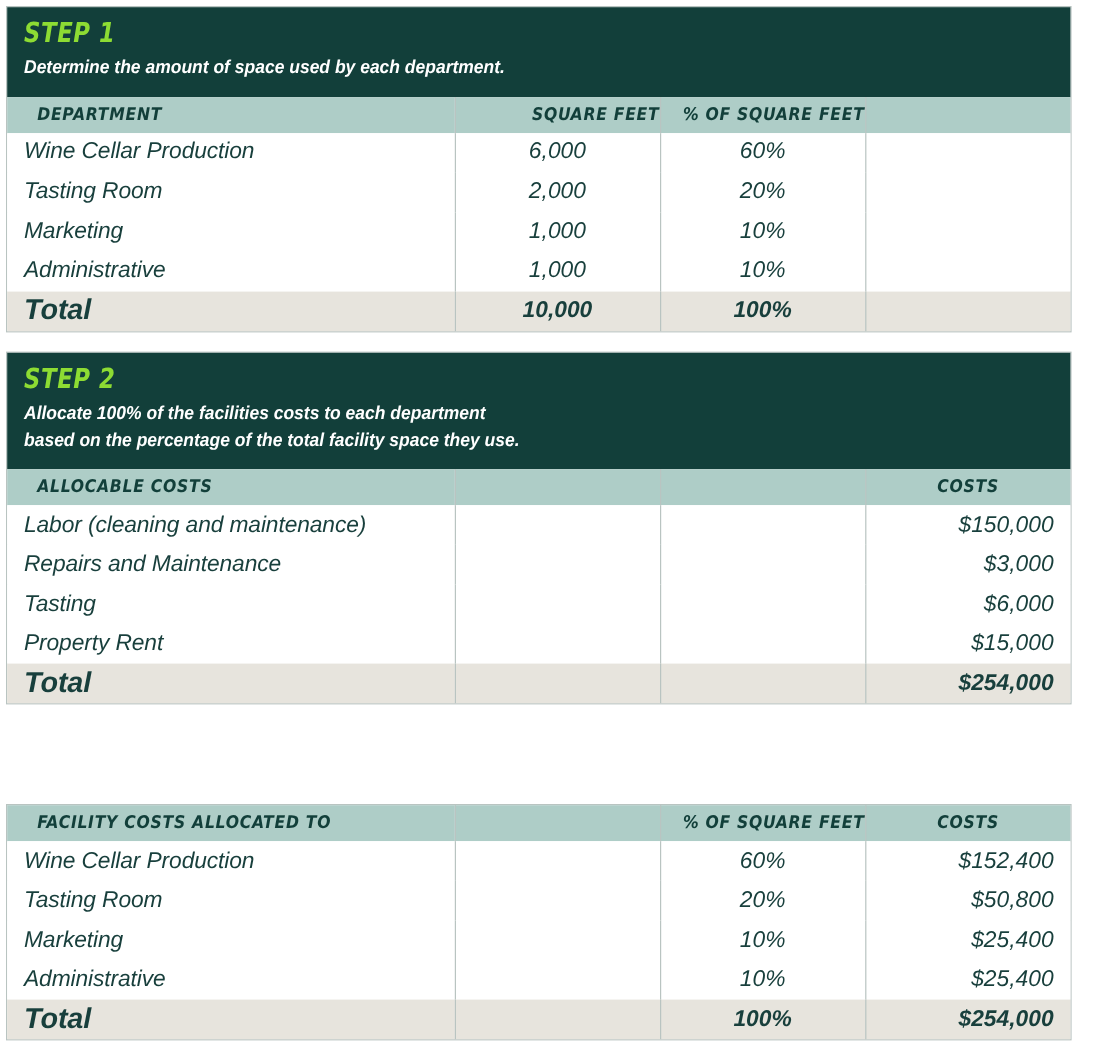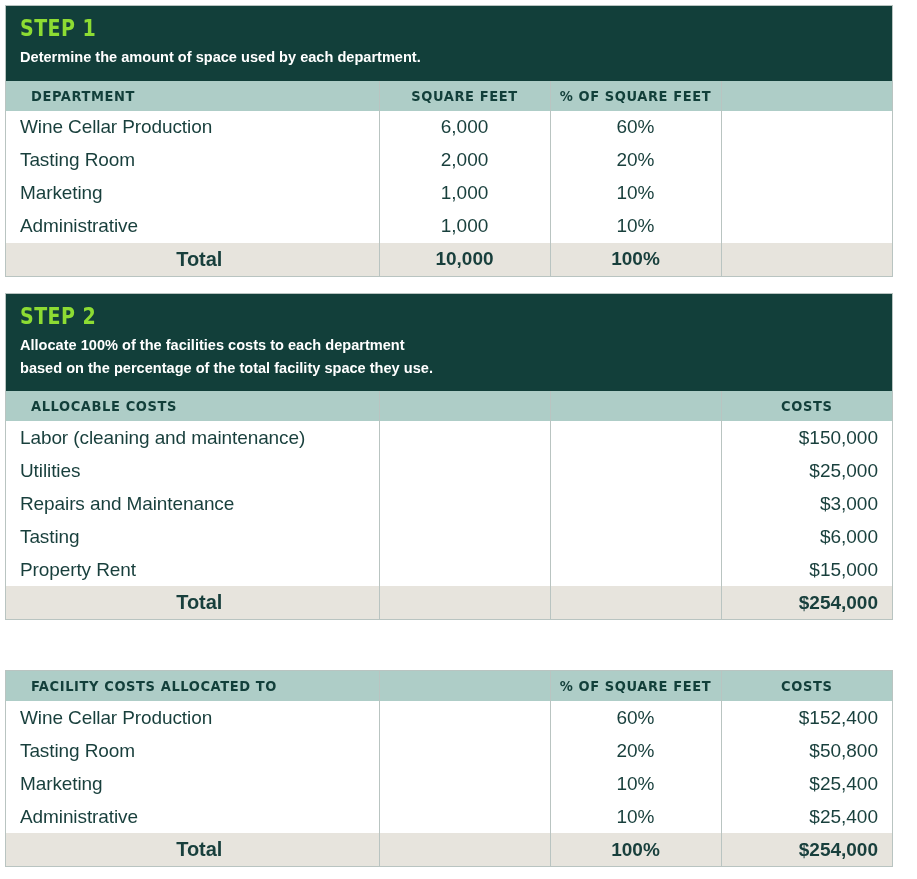--- a/index.html
+++ b/index.html
@@ -12,20 +12,21 @@
     height: 879px;
     font-family: "Liberation Sans", sans-serif;
     -webkit-font-smoothing: antialiased;
   }
   .page {
     position: relative;
     width: 917px;
     height: 879px;
     background: #ffffff;
     box-sizing: border-box;
+    font-style: italic;
   }
 
   
   .block {
     position: absolute;
     left: 5px;
     width: 888px;
     border: 1px solid #b9c4c1;
     box-sizing: border-box;
     background: #ffffff;
@@ -84,41 +85,41 @@
     height: 30px;
     font-family: "DejaVu Sans Condensed", "Liberation Sans Narrow", "Liberation Sans", sans-serif;
     font-weight: 700;
     font-size: 14.5px;
     letter-spacing: 0.6px;
     text-transform: uppercase;
     vertical-align: middle;
     transform-origin: center;
   }
   thead th.hl { text-align: left;  padding-left: 25px; }
-  thead th.hc { text-align: center; }
+  thead th.hc { text-align: right; }
   thead th.hr { }
 
   tbody td {
     height: 33px;
     font-size: 19px;
     color: #183f3c;
     vertical-align: middle;
     background: #ffffff;
     white-space: nowrap;
   }
   tbody td.label  { text-align: left;  padding-left: 14px; letter-spacing: -0.1px; }
   tbody td.center { text-align: center; }
   tbody td.right  { text-align: right; padding-right: 14px; }
   tbody td.blank  { }
 
   tbody tr.total td {
     background: #e7e4dd;
     font-weight: 700;
   }
-  tbody tr.total td.label { font-size: 20px; text-align: center; }
+  tbody tr.total td.label { font-size: 24px; }
 
   
   #block-1 { top: 5px;   }
   #block-2 { top: 293px; }
   #block-3 { top: 670px; }
 </style>
 </head>
 <body>
 
 <div class="page">
@@ -200,26 +201,20 @@
         </tr>
       </thead>
       <tbody>
         <tr>
           <td class="label">Labor (cleaning and maintenance)</td>
           <td class="blank"></td>
           <td class="blank"></td>
           <td class="right">$150,000</td>
         </tr>
         <tr>
-          <td class="label">Utilities</td>
-          <td class="blank"></td>
-          <td class="blank"></td>
-          <td class="right">$25,000</td>
-        </tr>
-        <tr>
           <td class="label">Repairs and Maintenance</td>
           <td class="blank"></td>
           <td class="blank"></td>
           <td class="right">$3,000</td>
         </tr>
         <tr>
           <td class="label">Tasting</td>
           <td class="blank"></td>
           <td class="blank"></td>
           <td class="right">$6,000</td>

